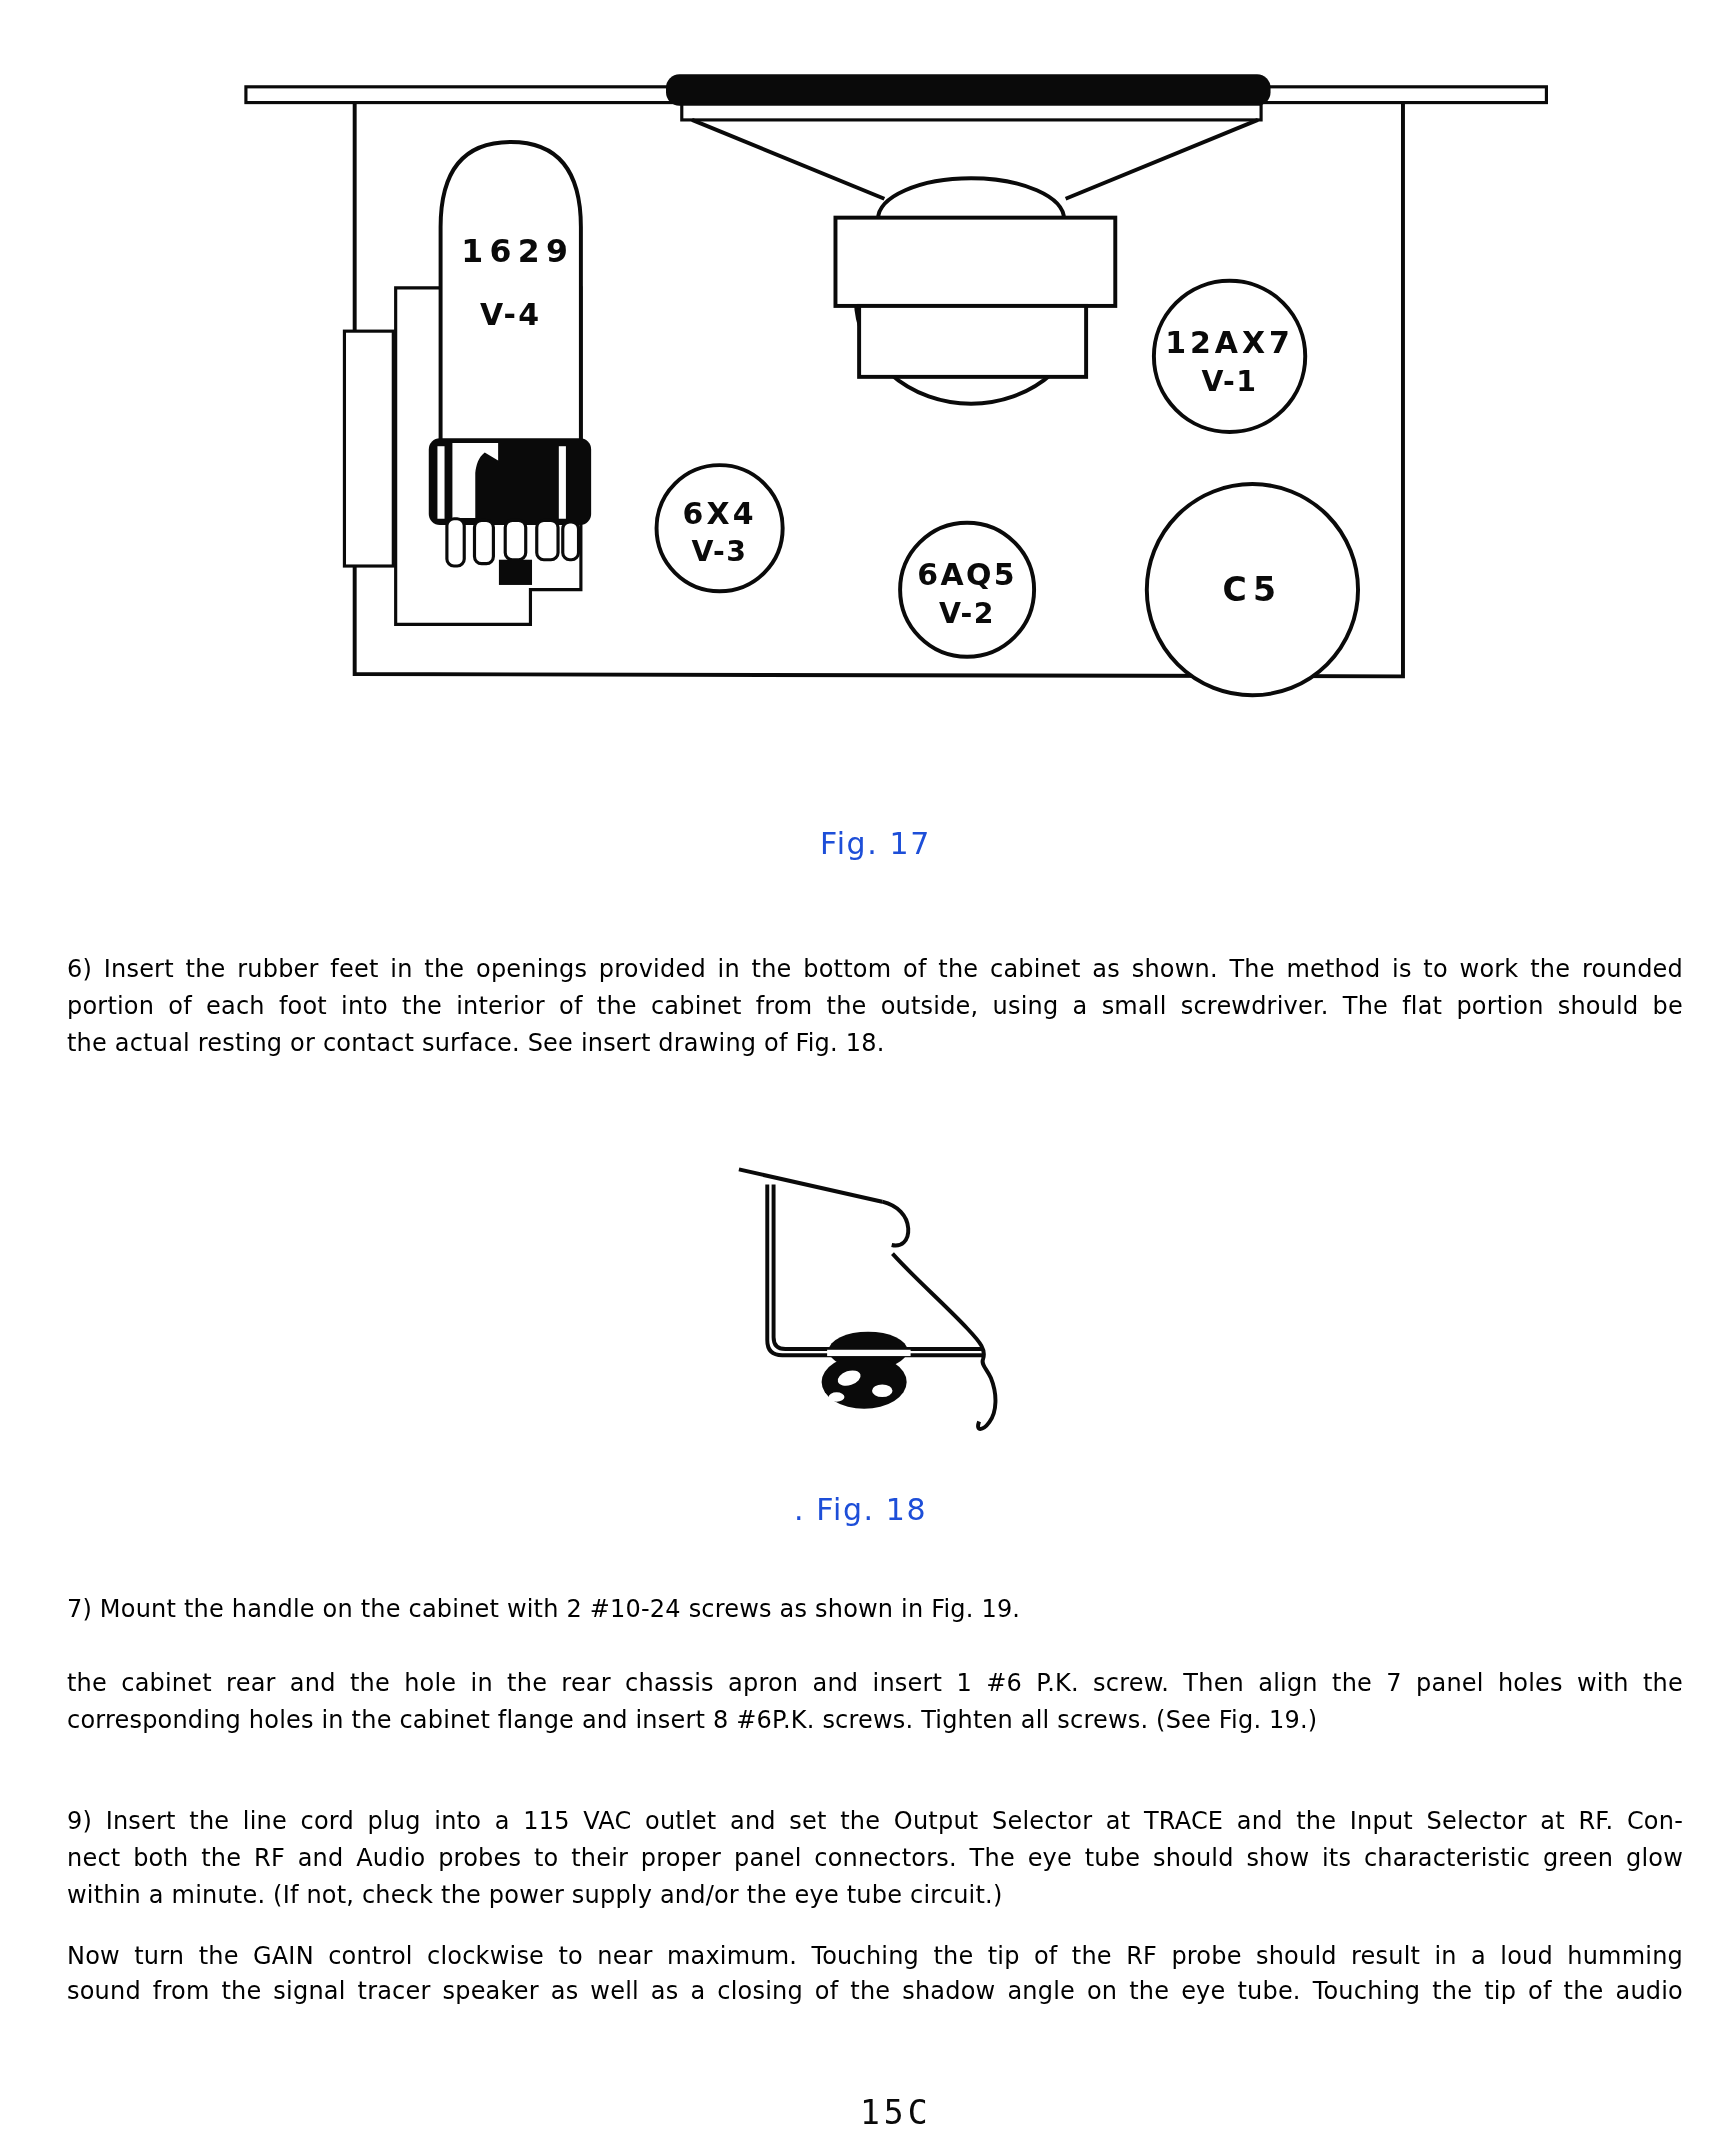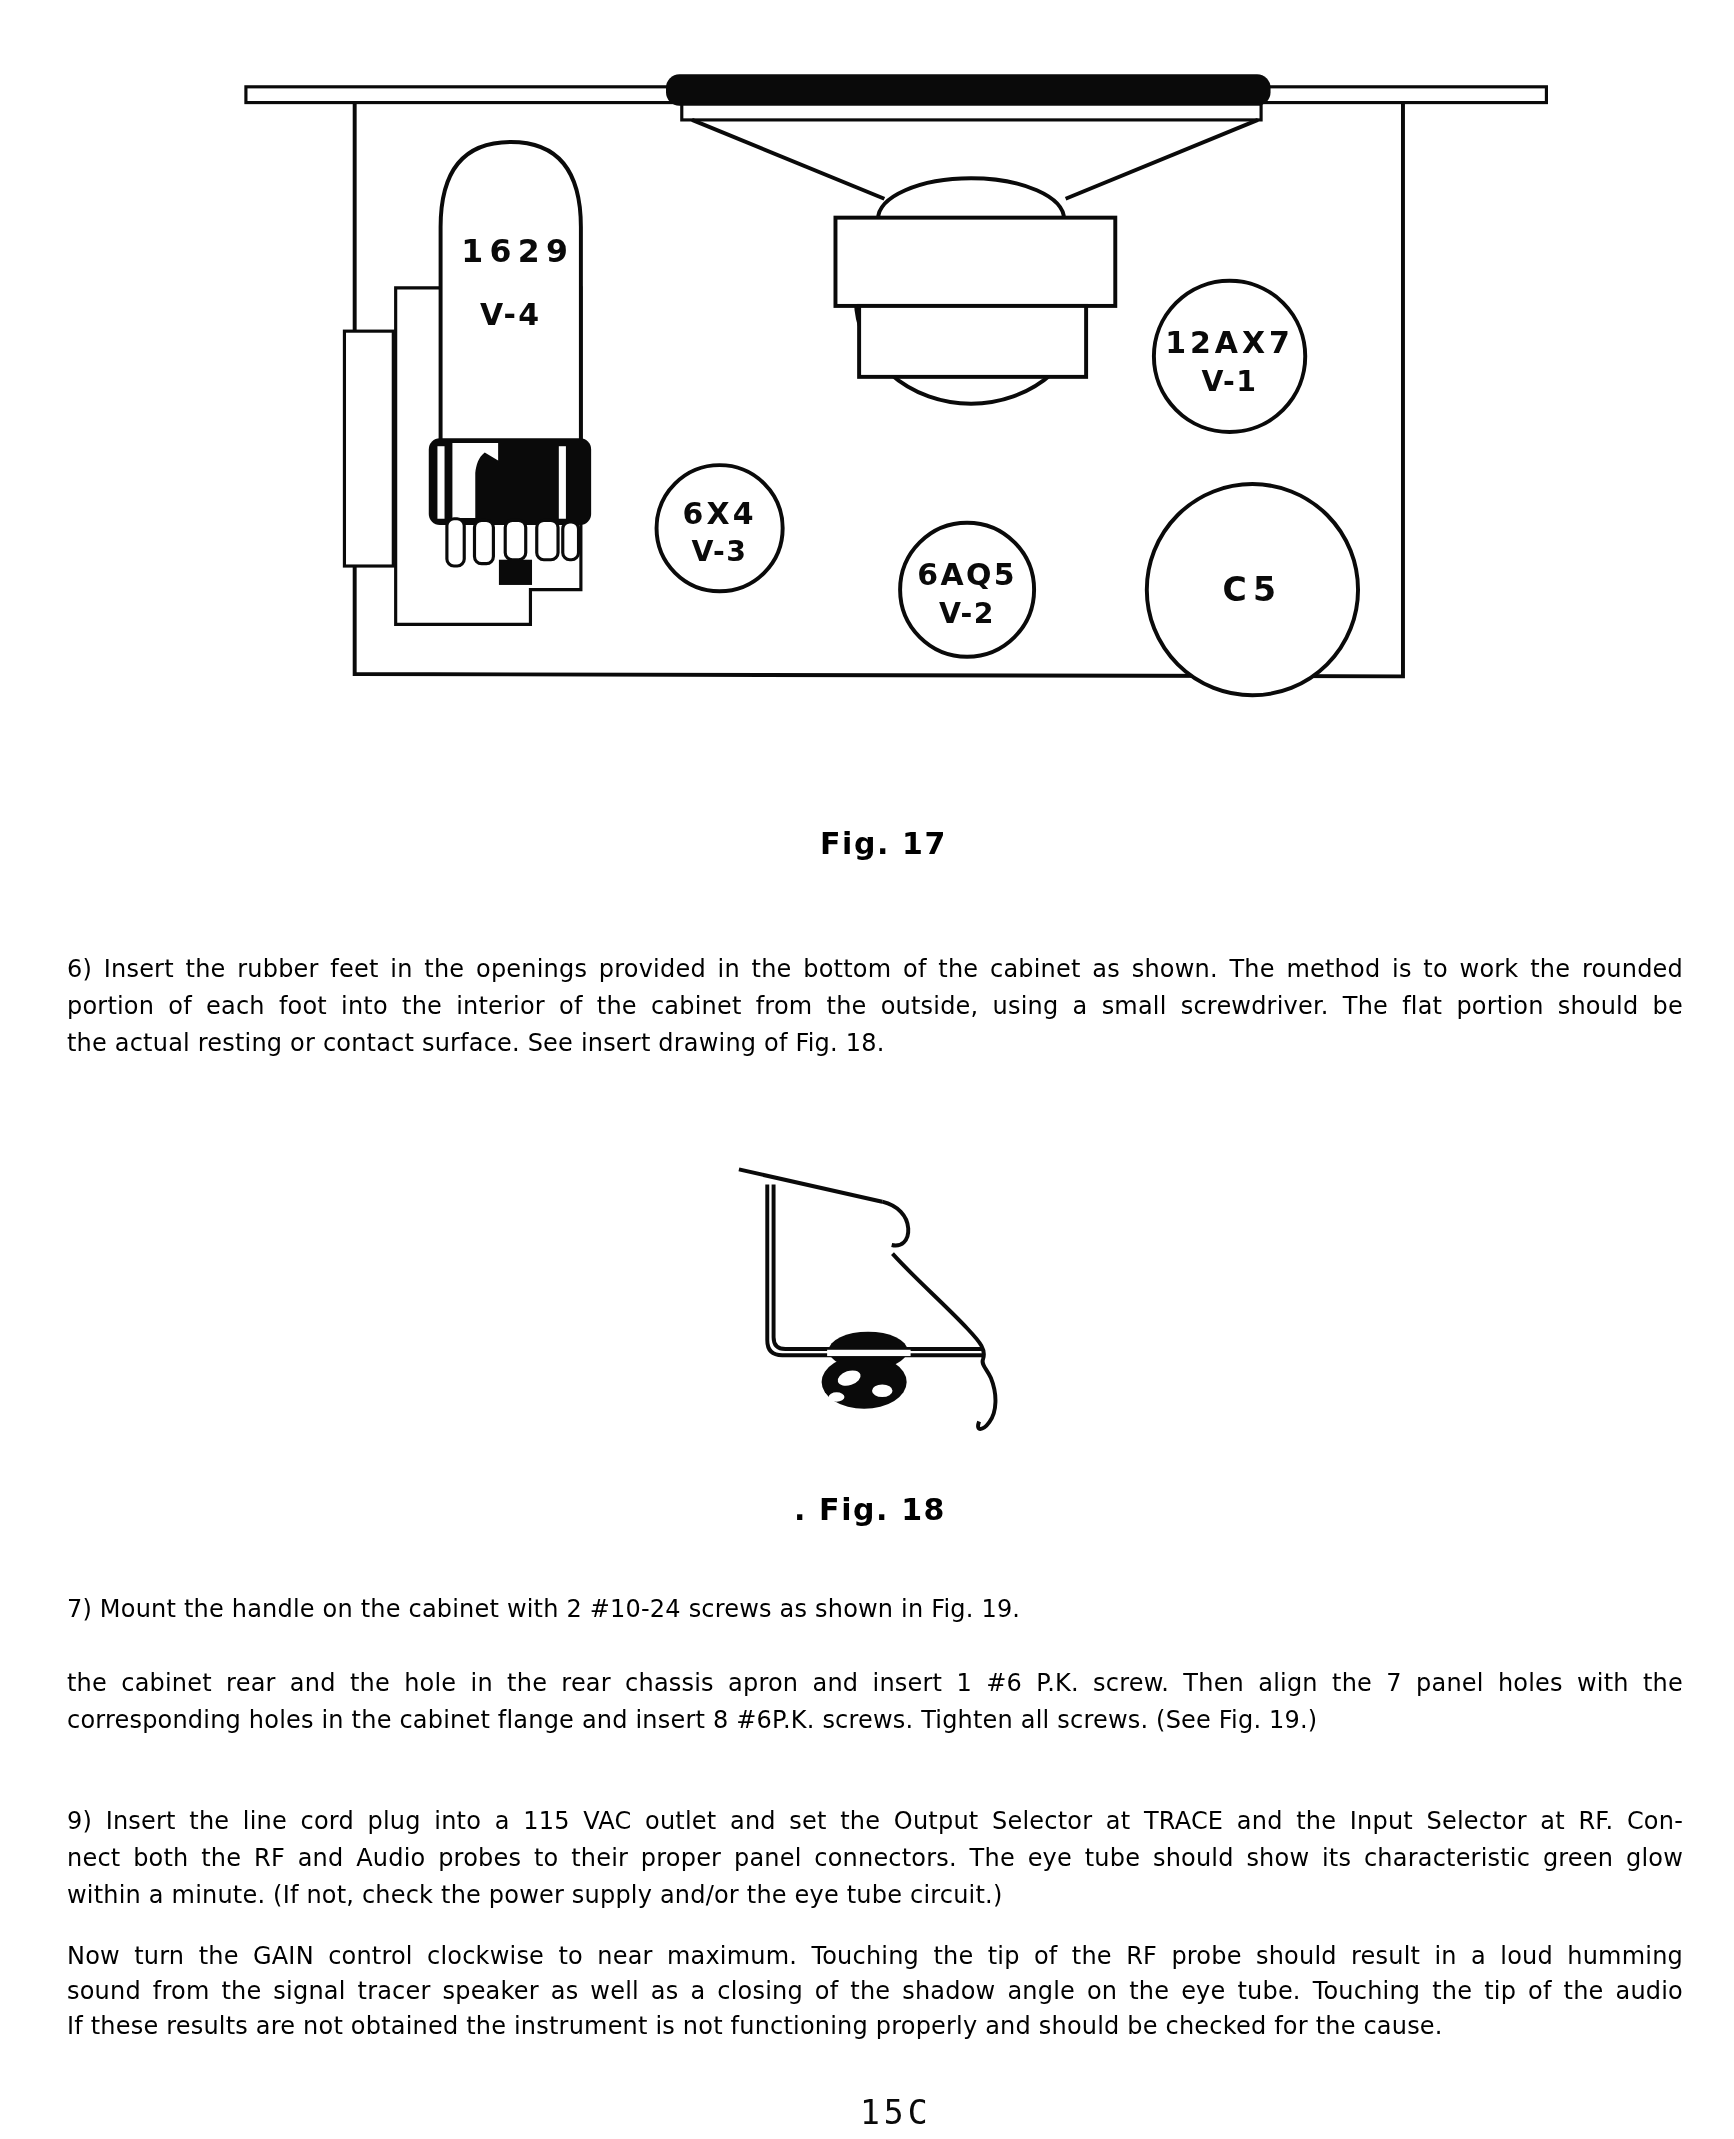--- a/index.html
+++ b/index.html
@@ -9,21 +9,21 @@
 
   svg{position:absolute;}
   #fig17-svg{left:0;top:0;width:1734px;height:749px;}
   #fig18-svg{left:709px;top:1151px;width:315px;height:292px;}
 
   svg .ln{stroke:#0a0a0a;fill:none;}
   svg .wh{fill:#ffffff;stroke:#0a0a0a;}
   svg .blk{fill:#0a0a0a;stroke:none;}
   svg text{font-family:"DejaVu Sans",sans-serif;font-weight:bold;fill:#0a0a0a;text-anchor:middle;}
 
-  .caption{position:absolute;font-weight:bold;font-size:30px;letter-spacing:1.6px;color:#000000;white-space:nowrap;}
+  .caption{position:absolute;font-weight:normal;font-size:30px;letter-spacing:1.6px;color:#1d4ed8;white-space:nowrap;}
   #fig17-caption{left:820px;top:826px;}
   #fig18-caption{left:794px;top:1492px;}
 
   .para{position:absolute;left:67px;width:1616px;font-size:24px;font-weight:400;
         color:#000000;letter-spacing:0.2px;}
   .tline{white-space:normal;}
   .tline.just{text-align:justify;text-align-last:justify;}
 
   .pagenum{position:absolute;left:832px;top:2093px;
            font-family:"DejaVu Sans Mono","Liberation Mono",monospace;
@@ -115,19 +115,18 @@
         <div class="tline" style="height: 37px; line-height: 37px;">corresponding holes in the cabinet flange and insert 8 #6P.K. screws.  Tighten all screws.  (See Fig. 19.)</div>
       </div>
       <div class="para" style="top: 1803px;">
         <div class="tline just" style="height: 37px; line-height: 37px;">9)  Insert the line cord plug into a 115 VAC outlet and set the Output Selector at TRACE and the Input Selector at RF.  Con-</div>
         <div class="tline just" style="height: 37px; line-height: 37px;">nect both the RF and Audio probes to their proper panel connectors.  The eye tube should show its characteristic green glow</div>
         <div class="tline" style="height: 37px; line-height: 37px;">within a minute.   (If not, check the power supply and/or the eye tube circuit.)</div>
       </div>
       <div class="para" style="top: 1939px;">
         <div class="tline just" style="height: 35px; line-height: 35px;">Now turn the GAIN control clockwise to near maximum.  Touching the tip of the RF probe should result in a loud humming</div>
         <div class="tline just" style="height: 35px; line-height: 35px;">sound from the signal tracer speaker as well as a closing of the shadow angle on the eye tube.  Touching the tip of the audio</div>
-        <div class="tline" style="height: 35px; line-height: 35px;">If these results are not obtained the instrument is not functioning properly and should be checked for the cause.</div>
       </div>
     </div>
 
   <div class="pagenum">15C</div>
 </div>
 
 
 </body></html>

